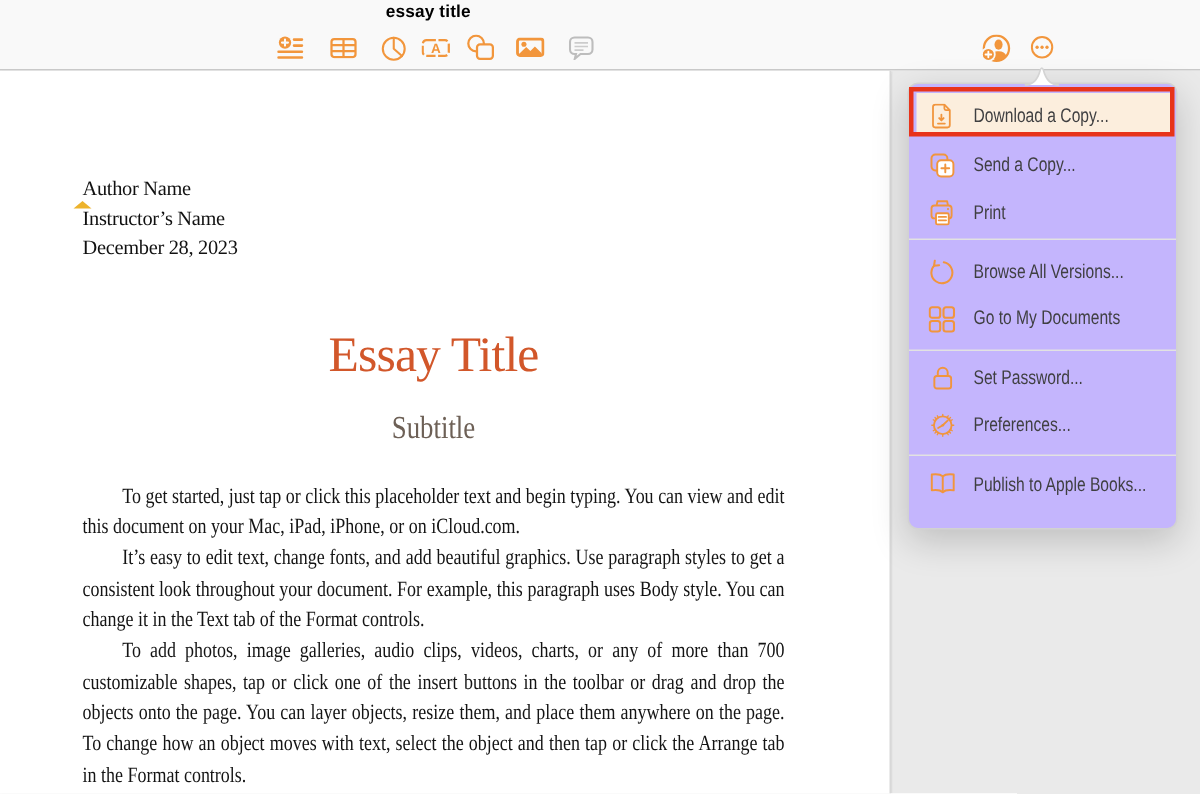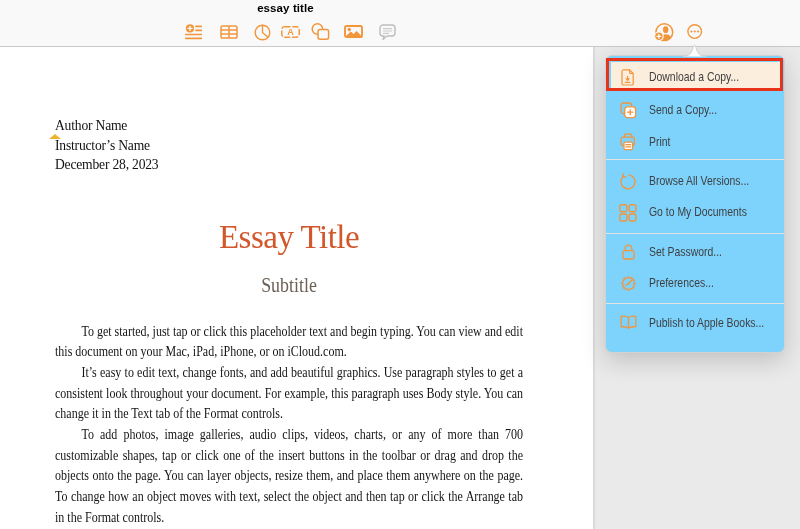--- a/index.html
+++ b/index.html
@@ -27,21 +27,21 @@
     transform:scaleX(0.84); }
   #bodytext { position:absolute; left:55px; top:273.7px; width:566px;
     transform:scaleX(0.8269); transform-origin:0 0;
     font-family:"Liberation Serif",serif; font-size:14.5px; line-height:20.65px; color:#141414; }
   .jl { text-align:justify; text-align-last:justify; white-space:nowrap; }
   .ll { text-align:left; text-align-last:left; }
   .ind { text-indent:32px; }
   
   
   #menu { position:absolute; left:604.5px; top:55px; width:180px; height:298px;
-    background:#7dd3fc; border:1px solid #d2d2d2; border-radius:7px;
+    background:#c4b5fd; border:1px solid #d2d2d2; border-radius:7px;
     box-shadow:0 8px 24px rgba(0,0,0,0.18); }
   .mlabel { position:absolute; left:43.5px; line-height:19px; font-size:13.2px; color:#3f3f41; white-space:nowrap; transform:scaleX(0.79); transform-origin:0 50%; }
   .msep { position:absolute; left:0; width:100%; height:1px; background:#e2e2e2; }
   #redbox { position:absolute; left:606px; top:57.5px; width:177px; height:33.5px;
     border:3.5px solid #e8331a; }
 </style>
 </head>
 <body>
 <div id="canvas">
   <div id="page">

